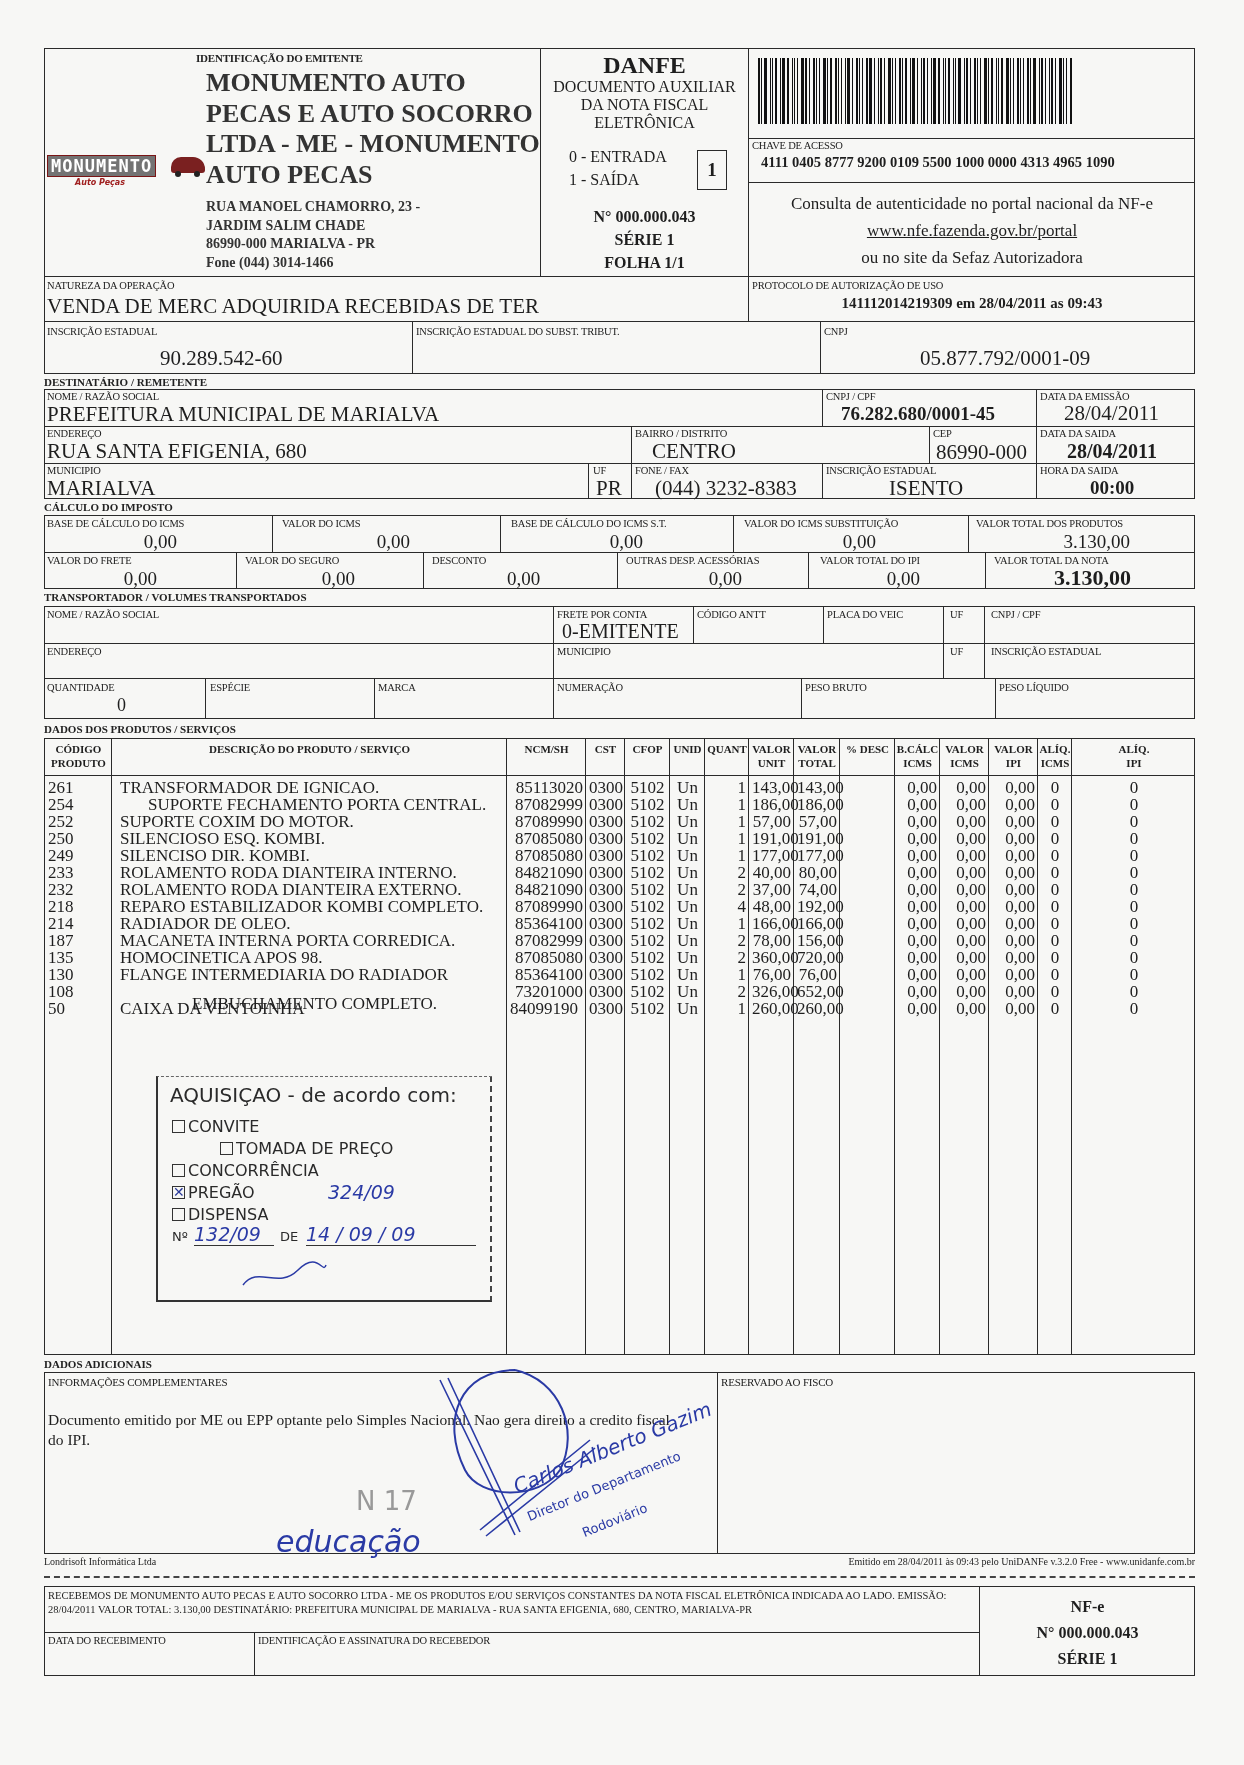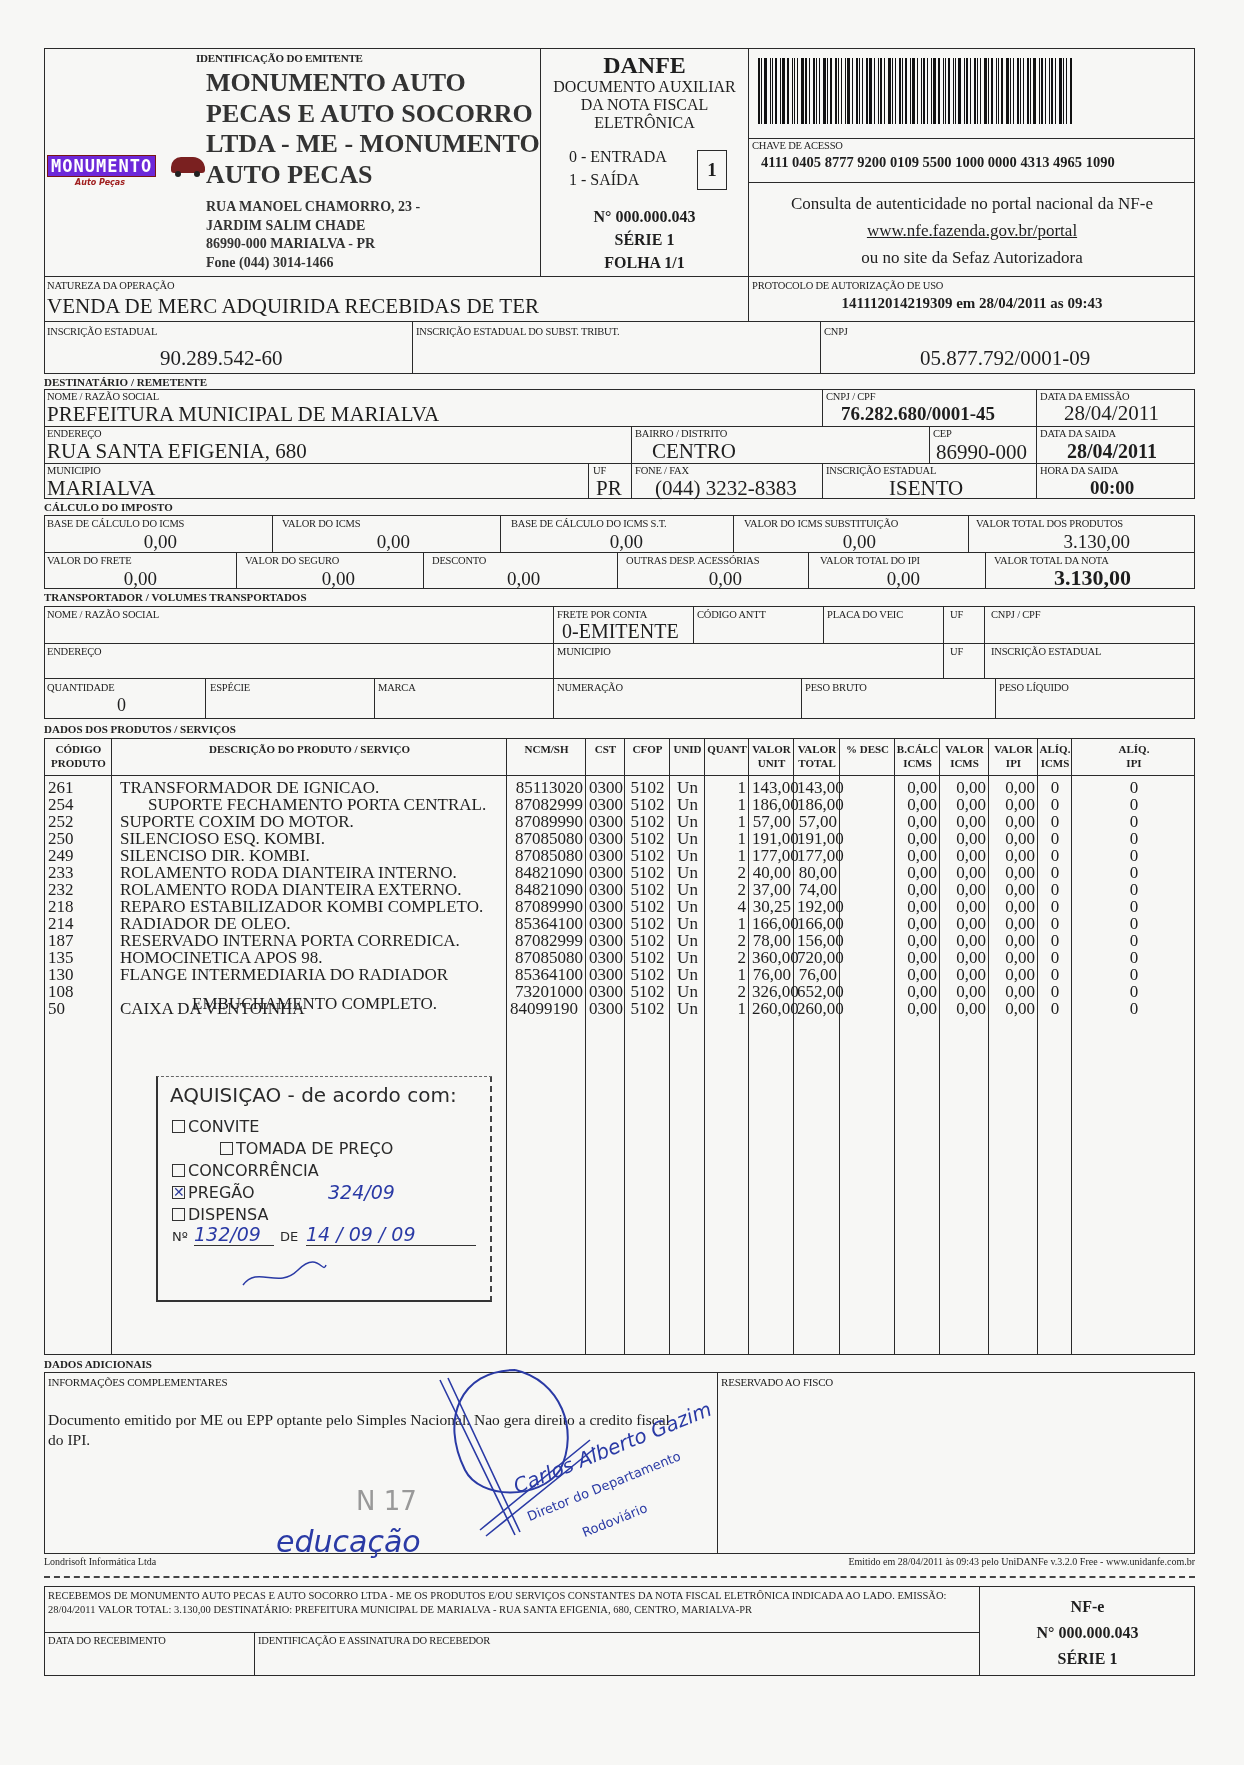--- a/index.html
+++ b/index.html
@@ -36,21 +36,21 @@
 
 <div class="box" style="left:44px;top:48px;width:1151px;height:229px;"></div>
 <div class="abs" style="left:540px;top:48px;height:229px;border-left:1.5px solid #2a2a2a;"></div>
 <div class="abs" style="left:748px;top:48px;height:229px;border-left:1.5px solid #2a2a2a;"></div>
 <div class="abs" style="left:748px;top:138px;width:447px;border-top:1.5px solid #2a2a2a;"></div>
 <div class="abs" style="left:748px;top:182px;width:447px;border-top:1.5px solid #2a2a2a;"></div>
 
 <div class="abs lbl b" style="left:196px;top:52px;font-size:11px;">IDENTIFICAÇÃO DO EMITENTE</div>
 
 <div class="abs" style="left:47px;top:155px;width:160px;height:38px;">
-  <div style="position:absolute;left:0;top:0;font-family:'DejaVu Sans Mono',monospace;font-weight:bold;font-size:17px;color:#fff;background:#6d28d9;padding:0 3px;letter-spacing:1px;border:1.5px solid #7a1515;">MONUMENTO</div>
+  <div style="position:absolute;left:0;top:0;font-family:'DejaVu Sans Mono',monospace;font-weight:bold;font-size:17px;color:#fff;background:#737373;padding:0 3px;letter-spacing:1px;border:1.5px solid #7a1515;">MONUMENTO</div>
   <div style="position:absolute;left:28px;top:23px;font-family:'DejaVu Sans',sans-serif;font-style:italic;font-weight:bold;font-size:8px;color:#a02020;">Auto Peças</div>
   <div style="position:absolute;left:124px;top:2px;width:34px;height:16px;background:#7a2020;border-radius:10px 12px 3px 3px;"></div>
   <div style="position:absolute;left:128px;top:16px;width:6px;height:6px;background:#222;border-radius:50%;"></div>
   <div style="position:absolute;left:147px;top:16px;width:6px;height:6px;background:#222;border-radius:50%;"></div>
 </div>
 
 <div class="abs" style="left:206px;top:68px;font-size:26px;font-weight:bold;line-height:30.5px;color:#333;">
   <div>MONUMENTO AUTO</div>
   <div>PECAS E AUTO SOCORRO</div>
   <div>LTDA - ME - MONUMENTO</div>
@@ -464,21 +464,21 @@
       <span style="left: 1030px; width: 118px; text-align: center;">0</span>
     </div>
     <div class="prow" style="top: 159px;">
       <span style="left: 3px; width: 61px; text-align: left;">218</span>
       <span style="left: 75px; width: 389px; text-align: left;">REPARO ESTABILIZADOR KOMBI COMPLETO.</span>
       <span style="left: 465px; width: 73px; text-align: right;">87089990</span>
       <span style="left: 544px; width: 33px; text-align: center;">0300</span>
       <span style="left: 583px; width: 39px; text-align: center;">5102</span>
       <span style="left: 628px; width: 29px; text-align: center;">Un</span>
       <span style="left: 663px; width: 38px; text-align: right;">4</span>
-      <span style="left: 707px; width: 39px; text-align: right;">30,25</span>
+      <span style="left: 707px; width: 39px; text-align: right;">48,00</span>
       <span style="left: 752px; width: 40px; text-align: right;">192,00</span>
       <span style="left: 798px; width: 49px; text-align: right;"></span>
       <span style="left: 853px; width: 39px; text-align: right;">0,00</span>
       <span style="left: 898px; width: 43px; text-align: right;">0,00</span>
       <span style="left: 947px; width: 43px; text-align: right;">0,00</span>
       <span style="left: 996px; width: 28px; text-align: center;">0</span>
       <span style="left: 1030px; width: 118px; text-align: center;">0</span>
     </div>
     <div class="prow" style="top: 176px;">
       <span style="left: 3px; width: 61px; text-align: left;">214</span>
@@ -492,21 +492,21 @@
       <span style="left: 752px; width: 40px; text-align: right;">166,00</span>
       <span style="left: 798px; width: 49px; text-align: right;"></span>
       <span style="left: 853px; width: 39px; text-align: right;">0,00</span>
       <span style="left: 898px; width: 43px; text-align: right;">0,00</span>
       <span style="left: 947px; width: 43px; text-align: right;">0,00</span>
       <span style="left: 996px; width: 28px; text-align: center;">0</span>
       <span style="left: 1030px; width: 118px; text-align: center;">0</span>
     </div>
     <div class="prow" style="top: 193px;">
       <span style="left: 3px; width: 61px; text-align: left;">187</span>
-      <span style="left: 75px; width: 389px; text-align: left;">RESERVADO INTERNA PORTA CORREDICA.</span>
+      <span style="left: 75px; width: 389px; text-align: left;">MACANETA INTERNA PORTA CORREDICA.</span>
       <span style="left: 465px; width: 73px; text-align: right;">87082999</span>
       <span style="left: 544px; width: 33px; text-align: center;">0300</span>
       <span style="left: 583px; width: 39px; text-align: center;">5102</span>
       <span style="left: 628px; width: 29px; text-align: center;">Un</span>
       <span style="left: 663px; width: 38px; text-align: right;">2</span>
       <span style="left: 707px; width: 39px; text-align: right;">78,00</span>
       <span style="left: 752px; width: 40px; text-align: right;">156,00</span>
       <span style="left: 798px; width: 49px; text-align: right;"></span>
       <span style="left: 853px; width: 39px; text-align: right;">0,00</span>
       <span style="left: 898px; width: 43px; text-align: right;">0,00</span>

